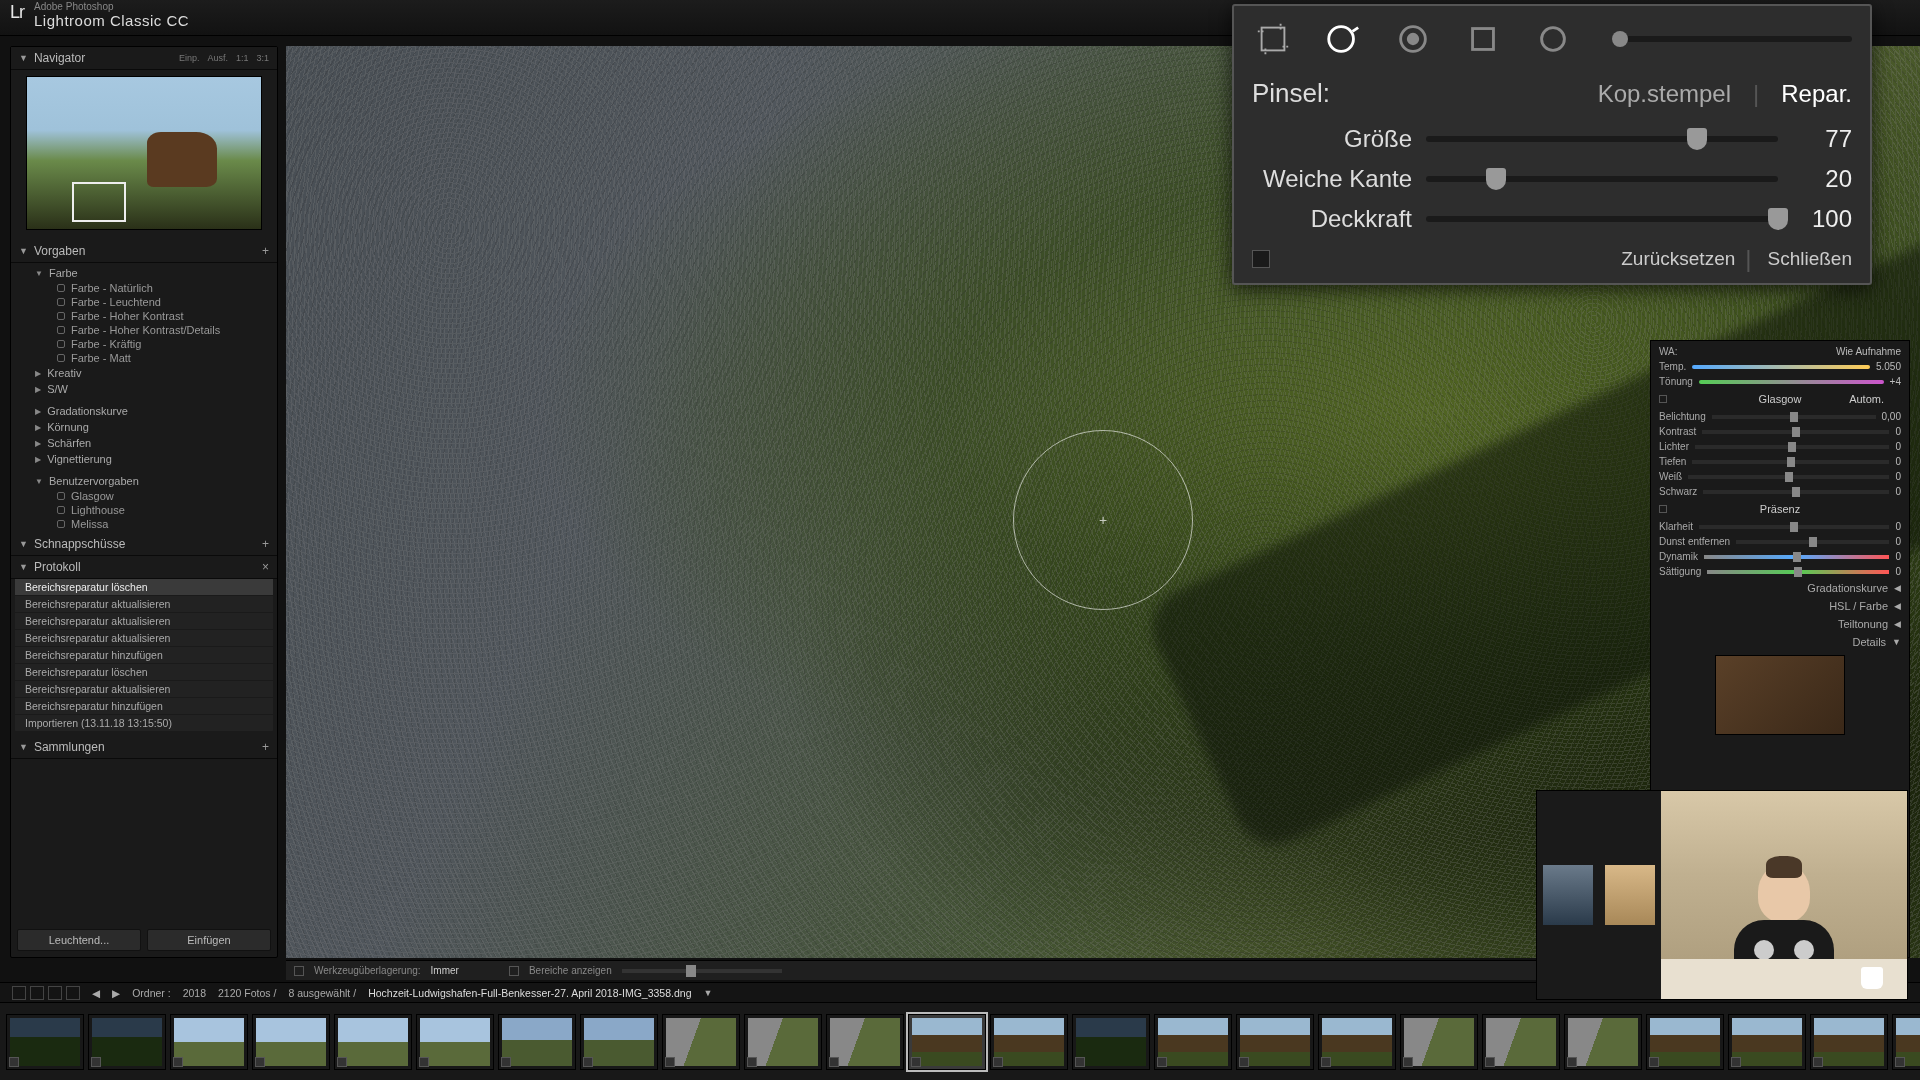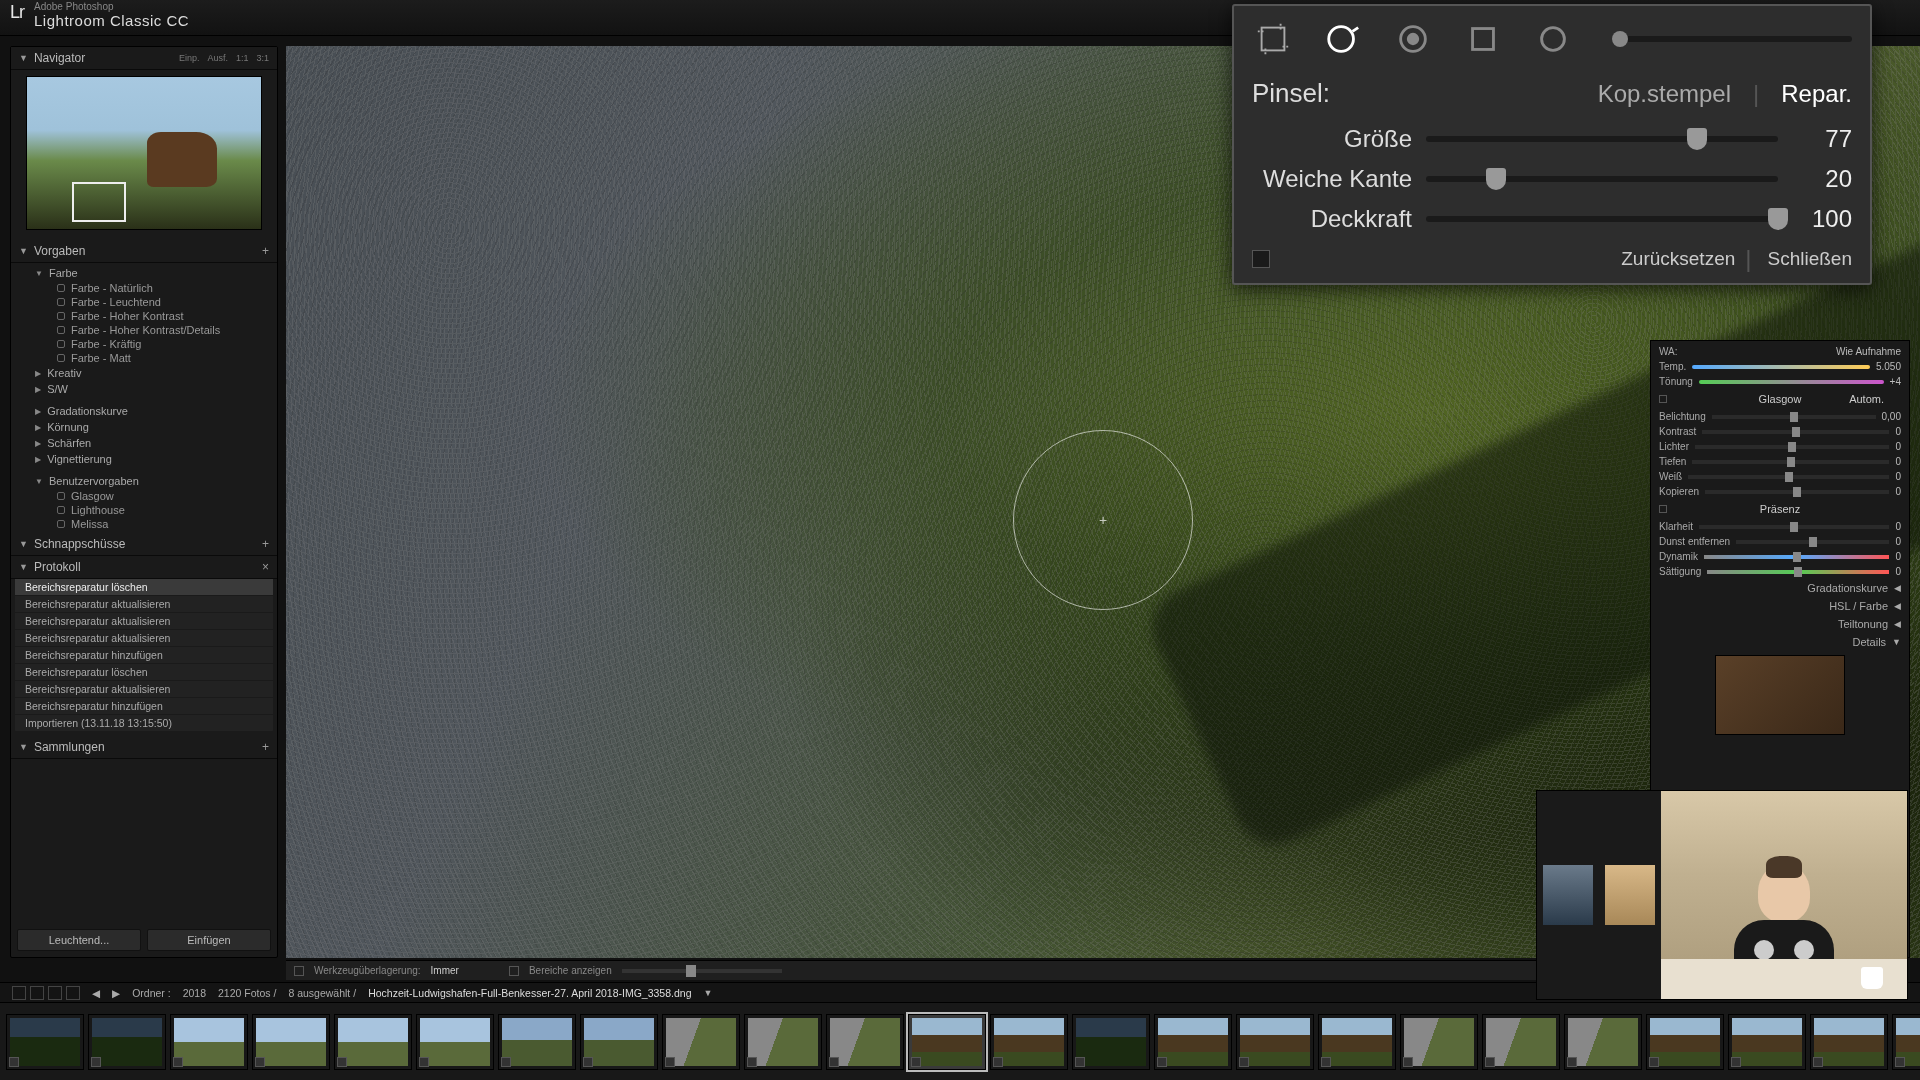--- a/index.html
+++ b/index.html
@@ -403,21 +403,21 @@
         <span class="val">0</span>
       </div>
       <div class="rp-row">
         <span class="lab">Weiß</span>
         <div class="rp-slider">
           <div class="kn"></div>
         </div>
         <span class="val">0</span>
       </div>
       <div class="rp-row">
-        <span class="lab">Kopieren</span>
+        <span class="lab">Schwarz</span>
         <div class="rp-slider">
           <div class="kn"></div>
         </div>
         <span class="val">0</span>
       </div>
     </div>
 
   <div class="rp-section"><span class="sq"></span><span>Präsenz</span></div>
   <div id="presence-rows">
       <div class="rp-row">

